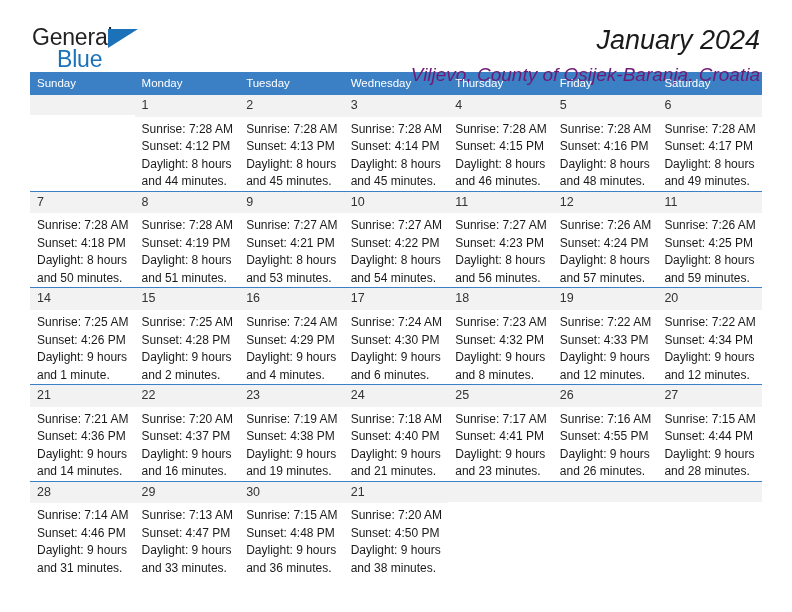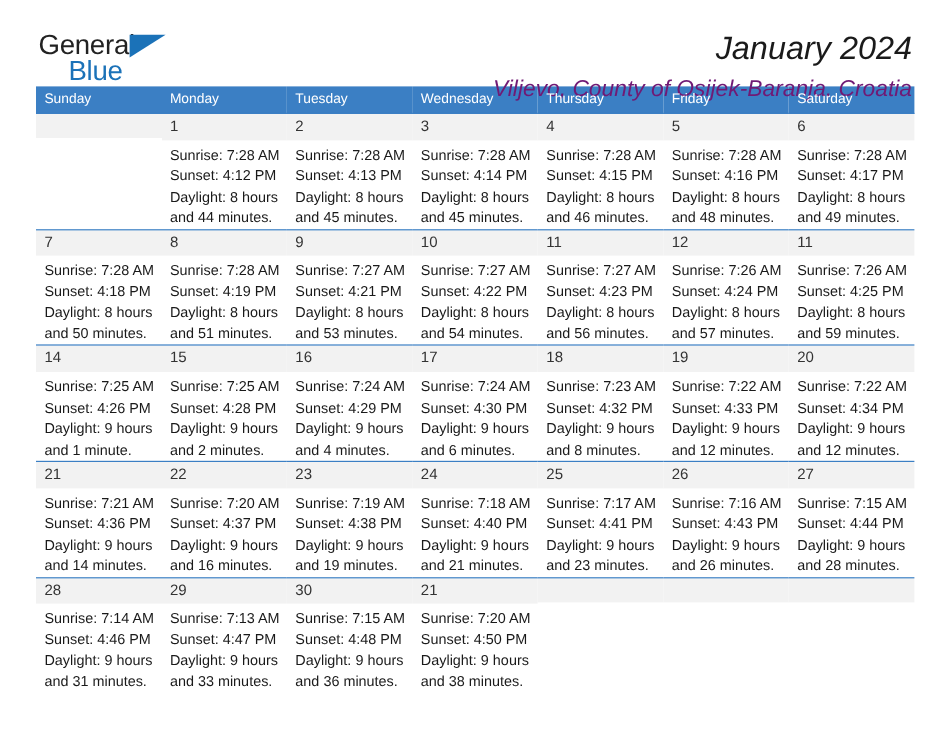--- a/index.html
+++ b/index.html
@@ -397,21 +397,21 @@
               <div>Sunrise: 7:17 AM</div>
               <div>Sunset: 4:41 PM</div>
               <div>Daylight: 9 hours</div>
               <div>and 23 minutes.</div>
             </div>
           </td>
           <td>
             <div class="daynum">26</div>
             <div class="details">
               <div>Sunrise: 7:16 AM</div>
-              <div>Sunset: 4:43 PM</div>
+              <div>Sunset: 4:55 PM</div>
               <div>Daylight: 9 hours</div>
               <div>and 26 minutes.</div>
             </div>
           </td>
           <td>
             <div class="daynum">27</div>
             <div class="details">
               <div>Sunrise: 7:15 AM</div>
               <div>Sunset: 4:44 PM</div>
               <div>Daylight: 9 hours</div>

